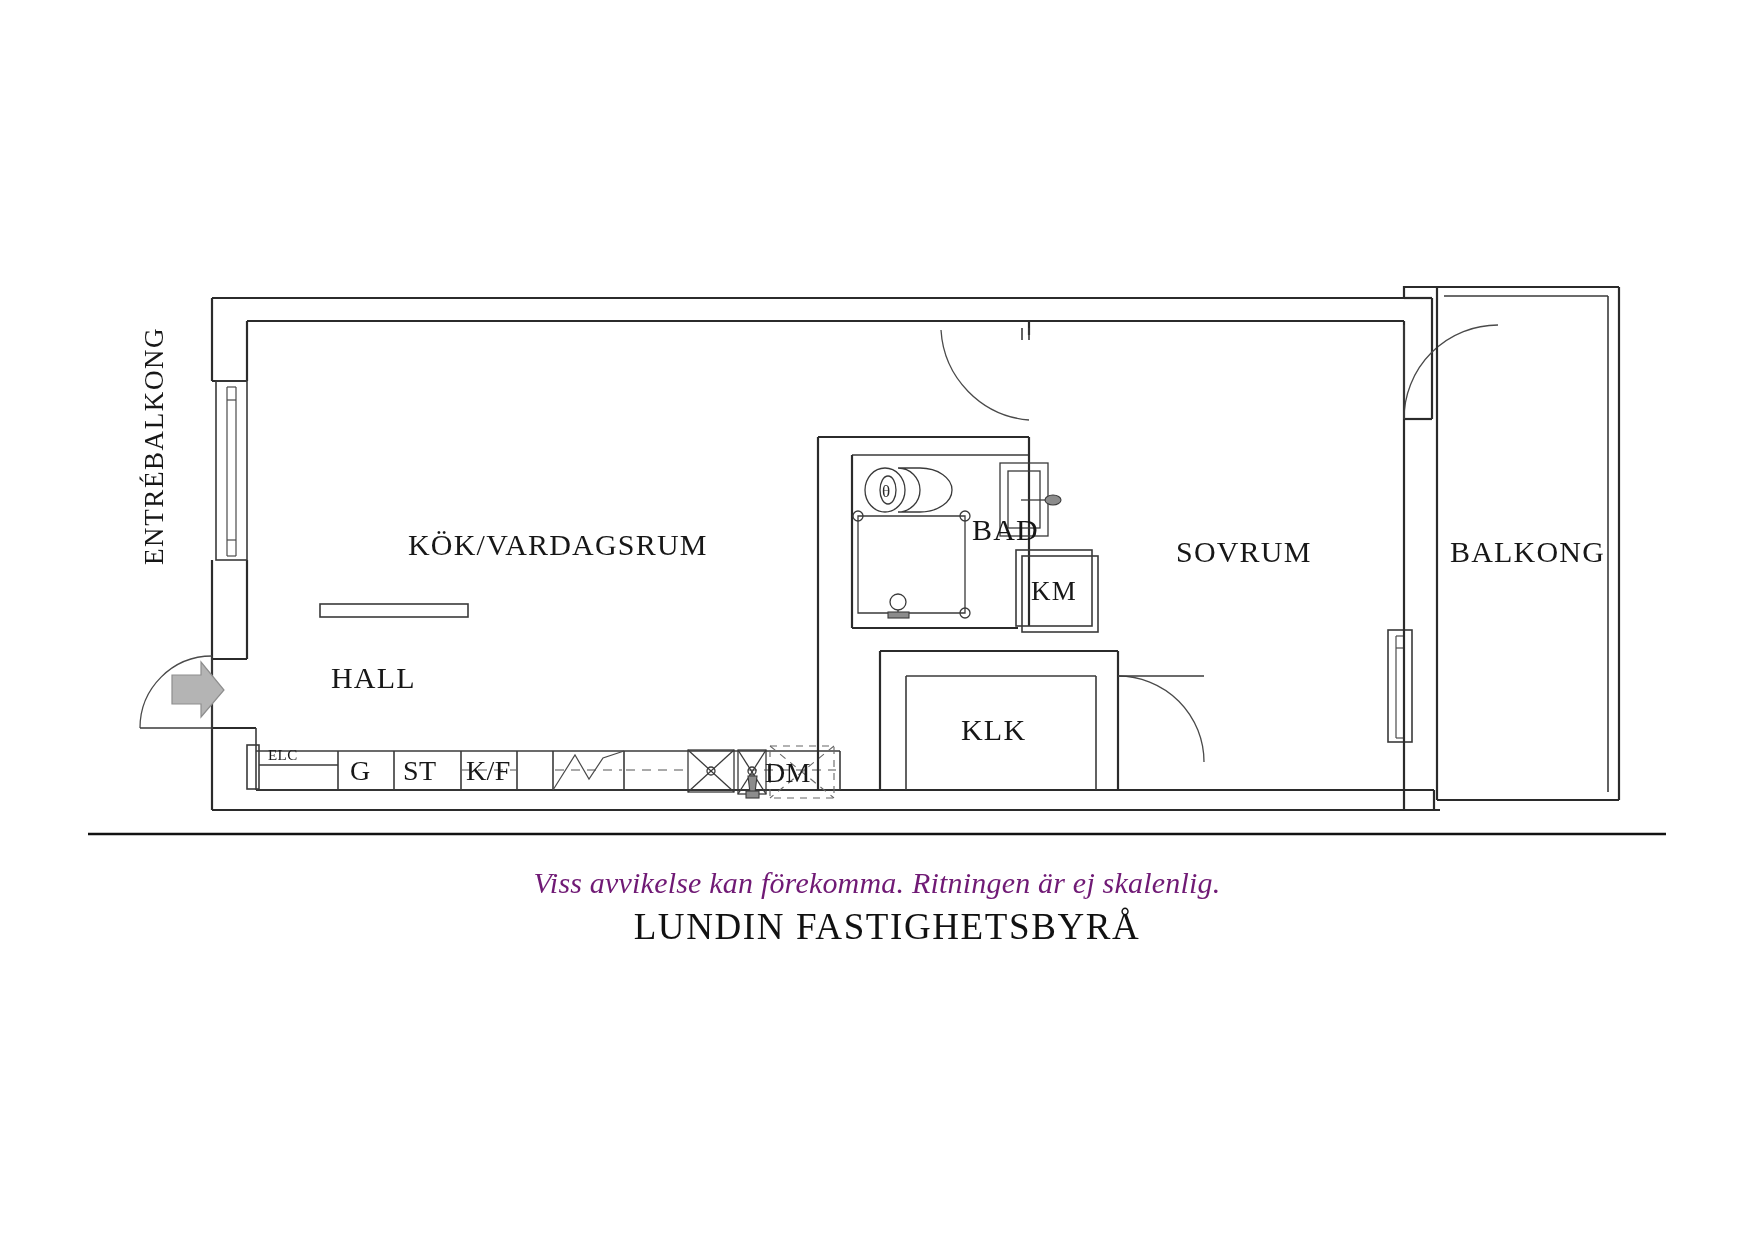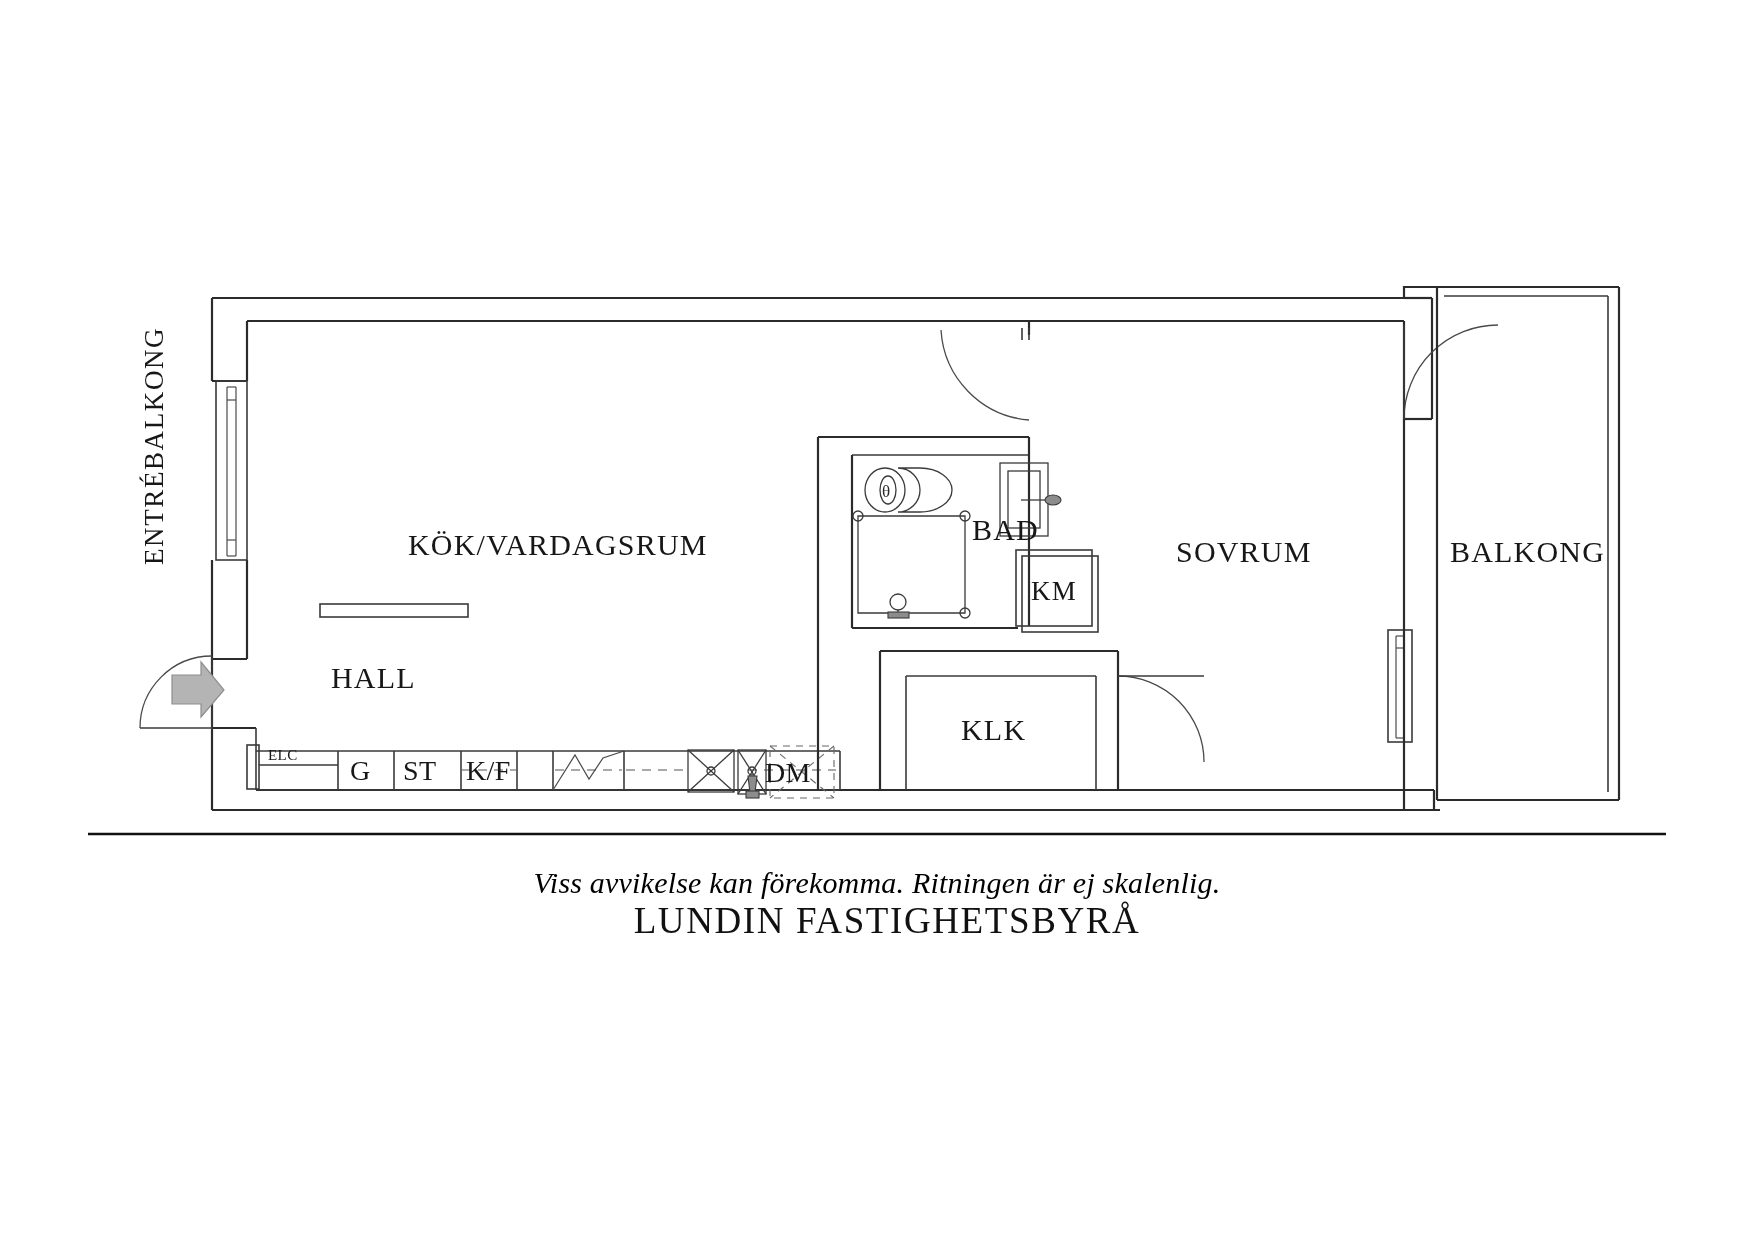--- a/index.html
+++ b/index.html
@@ -65,30 +65,30 @@
     position: absolute;
     left: 0;
     top: 866px;
     width: 1754px;
     text-align: center;
   }
   .caption-note {
     font-family: "Liberation Serif", "DejaVu Serif", serif;
     font-style: italic;
     font-size: 30px;
-    color: #000000;
+    color: #701a75;
     letter-spacing: 0.2px;
     line-height: 1.15;
   }
   .caption-brand {
     font-family: "Liberation Serif", "DejaVu Serif", serif;
     font-size: 37px;
     color: #111;
     letter-spacing: 1.6px;
-    margin-top: 0;
+    margin-top: 6px;
     line-height: 1.1;
     padding-left: 20px;
   }
 </style>
 </head>
 <body>
 
 <div id="plan-root">
 
   <svg id="floorplan" viewBox="0 0 1754 1240" xmlns="http://www.w3.org/2000/svg">

